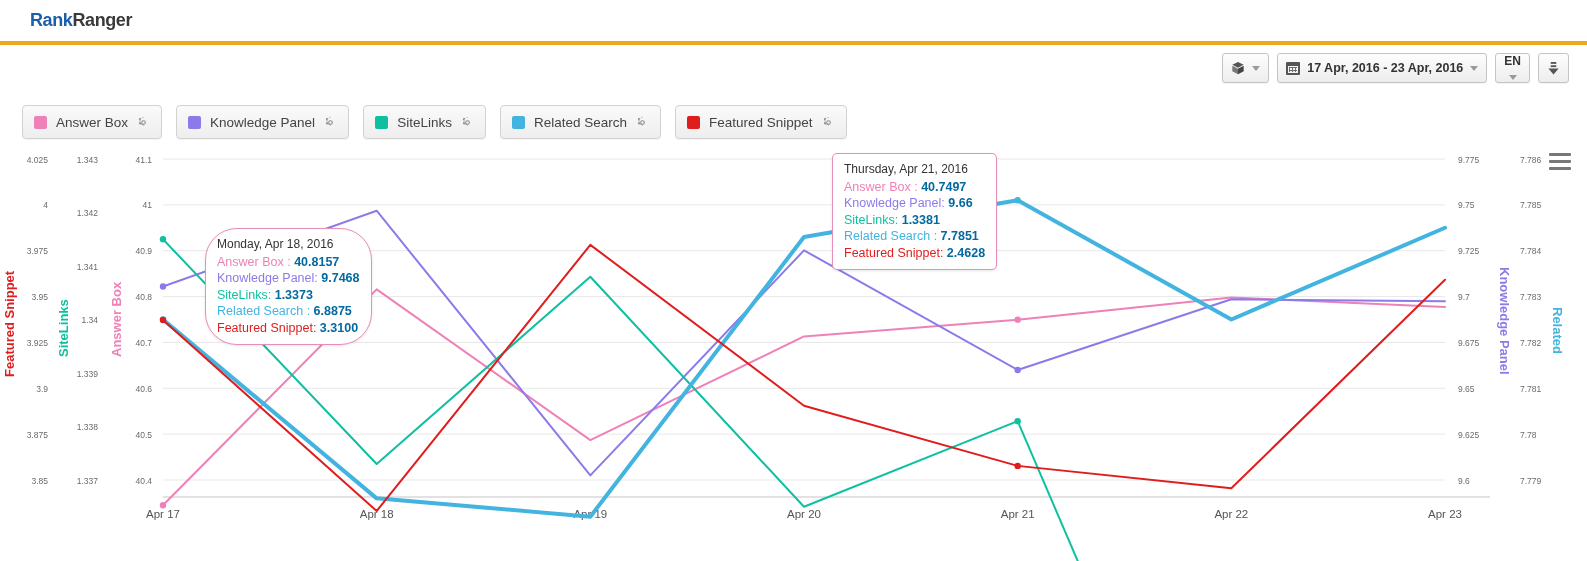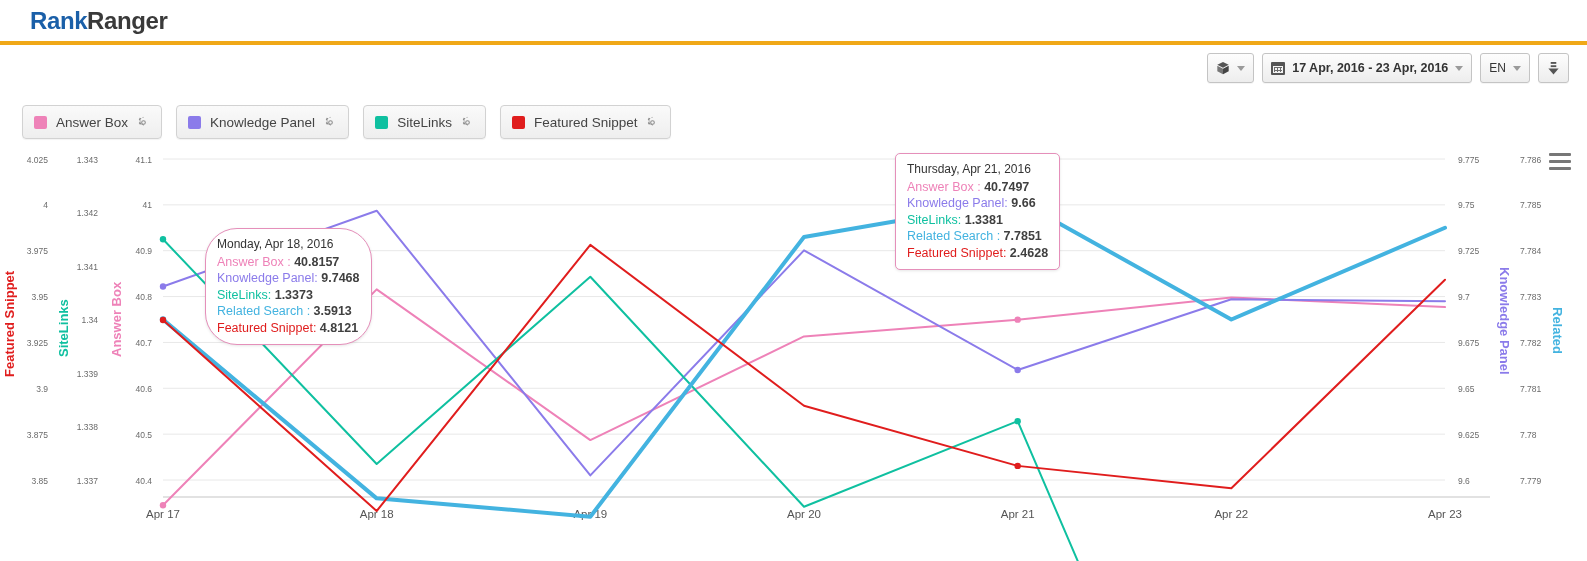--- a/index.html
+++ b/index.html
@@ -14,21 +14,21 @@
   
   #topbar {
     height: 45px; width: 100%;
     background: #ffffff;
     border-bottom: 4px solid #f0a818;
     display: flex; align-items: center;
     position: relative;
   }
   #logo {
     margin-left: 30px;
-    font-size: 24px;
+    font-size: 18px;
     font-weight: bold;
     letter-spacing: -0.4px;
     white-space: nowrap;
   }
   #logo .rank { color: #1a5fa8; }
   #logo .ranger { color: #3a3a3a; }
 
   
   #titlerow {
     height: 48px;
@@ -75,21 +75,21 @@
   }
   .cal-ico::after {
     content:""; position:absolute; left:1px; top:1px; right:1px; bottom:1px;
     background:
       linear-gradient(#555 1.5px, transparent 1.5px) 0 0/100% 3px,
       linear-gradient(90deg,#555 1.5px, transparent 1.5px) 0 0/3px 100%;
     opacity:.85;
   }
   #daterange-btn { min-width: 205px; justify-content: flex-start; }
   #daterange-btn .rng { flex: 1; font-weight: bold; font-size: 12.5px; }
-  #lang-btn { font-weight: normal; }
+  #lang-btn { font-weight: bold; flex-direction: column; }
   .dl-ico { width: 13px; height: 15px; display:block; }
 
   
   #legend {
     display: flex; gap: 14px;
     padding: 6px 0 0 22px;
     height: 52px; align-items: center;
   }
   .chip {
     height: 34px;
@@ -118,21 +118,21 @@
     border: 1px solid #e58fba;
     border-radius: 5px;
     padding: 7px 11px 8px 11px;
     font-size: 12.5px;
     line-height: 16.5px;
     white-space: nowrap;
     box-shadow: 0 1px 3px rgba(0,0,0,.10);
     z-index: 20;
   }
   .tooltip .tdate { color:#333; font-size: 12px; margin-bottom: 1px; }
-  .tooltip .trow .tval { color:#404040; font-weight: bold; }
+  .tooltip .trow .tval { color:#0369a1; font-weight: bold; }
 
   #hamburger {
     position:absolute; right: 16px; top: 8px;
     width: 22px; cursor: pointer; z-index: 25;
   }
   #hamburger span {
     display:block; height:3px; background:#777; margin-bottom:4px; border-radius:1px;
   }
 </style>
 </head>
@@ -194,20 +194,30 @@
       <span>
         <svg class="gear" viewBox="0 0 16 16">
   <path fill="#8c8c8c" d="M8 5.1a2.9 2.9 0 1 0 0 5.8 2.9 2.9 0 0 0 0-5.8zm0 4.5a1.6 1.6 0 1 1 0-3.2 1.6 1.6 0 0 1 0 3.2z"></path>
   <path fill="#8c8c8c" d="M8 .8 6.6 2.3a6 6 0 0 0-1.3.5L3.4 2.2l-1.2 2 1.3 1.5a6 6 0 0 0 0 1.4L2.2 8.6l1.2 2 1.9-.6c.4.3.9.5 1.3.6L8 12.2V9.9a3.9 3.9 0 1 1 0-7.8z"></path>
 </svg>
       </span>
     </div>
     <div class="chip">
       <span class="sw" style="background:#0fc0a0"></span>
       <span class="lbl">SiteLinks</span>
+      <span>
+        <svg class="gear" viewBox="0 0 16 16">
+  <path fill="#8c8c8c" d="M8 5.1a2.9 2.9 0 1 0 0 5.8 2.9 2.9 0 0 0 0-5.8zm0 4.5a1.6 1.6 0 1 1 0-3.2 1.6 1.6 0 0 1 0 3.2z"></path>
+  <path fill="#8c8c8c" d="M8 .8 6.6 2.3a6 6 0 0 0-1.3.5L3.4 2.2l-1.2 2 1.3 1.5a6 6 0 0 0 0 1.4L2.2 8.6l1.2 2 1.9-.6c.4.3.9.5 1.3.6L8 12.2V9.9a3.9 3.9 0 1 1 0-7.8z"></path>
+</svg>
+      </span>
+    </div>
+    <div class="chip">
+      <span class="sw" style="background:#43b3e0"></span>
+      <span class="lbl">Related Search</span>
       <span>
         <svg class="gear" viewBox="0 0 16 16">
   <path fill="#8c8c8c" d="M8 5.1a2.9 2.9 0 1 0 0 5.8 2.9 2.9 0 0 0 0-5.8zm0 4.5a1.6 1.6 0 1 1 0-3.2 1.6 1.6 0 0 1 0 3.2z"></path>
   <path fill="#8c8c8c" d="M8 .8 6.6 2.3a6 6 0 0 0-1.3.5L3.4 2.2l-1.2 2 1.3 1.5a6 6 0 0 0 0 1.4L2.2 8.6l1.2 2 1.9-.6c.4.3.9.5 1.3.6L8 12.2V9.9a3.9 3.9 0 1 1 0-7.8z"></path>
 </svg>
       </span>
     </div>
     <div class="chip">
       <span class="sw" style="background:#e01d1d"></span>
       <span class="lbl">Featured Snippet</span>
@@ -302,24 +312,24 @@
   <div id="hamburger">
     <span></span>
     <span></span>
     <span></span>
   </div>
 <div class="tooltip" style="left: 205px; top: 83px; border-radius: 32px;">
       <div class="tdate">Monday, Apr 18, 2016</div>
       <div class="trow"><span style="color:#ee82b8">Answer Box :</span> <span class="tval">40.8157</span></div>
       <div class="trow"><span style="color:#8b7bea">Knowledge Panel:</span> <span class="tval">9.7468</span></div>
       <div class="trow"><span style="color:#0fc0a0">SiteLinks:</span> <span class="tval">1.3373</span></div>
-      <div class="trow"><span style="color:#43b3e0">Related Search :</span> <span class="tval">3.5913</span></div>
-      <div class="trow"><span style="color:#e01d1d">Featured Snippet:</span> <span class="tval">4.8121</span></div>
-    </div>
-    <div class="tooltip" style="left: 895px; top: 8px;">
+      <div class="trow"><span style="color:#43b3e0">Related Search :</span> <span class="tval">6.8875</span></div>
+      <div class="trow"><span style="color:#e01d1d">Featured Snippet:</span> <span class="tval">3.3100</span></div>
+    </div>
+    <div class="tooltip" style="left: 832px; top: 8px;">
       <div class="tdate">Thursday, Apr 21, 2016</div>
       <div class="trow"><span style="color:#ee82b8">Answer Box :</span> <span class="tval">40.7497</span></div>
       <div class="trow"><span style="color:#8b7bea">Knowledge Panel:</span> <span class="tval">9.66</span></div>
       <div class="trow"><span style="color:#0fc0a0">SiteLinks:</span> <span class="tval">1.3381</span></div>
       <div class="trow"><span style="color:#43b3e0">Related Search :</span> <span class="tval">7.7851</span></div>
       <div class="trow"><span style="color:#e01d1d">Featured Snippet:</span> <span class="tval">2.4628</span></div>
     </div>
   </div>
 
 </body></html>

